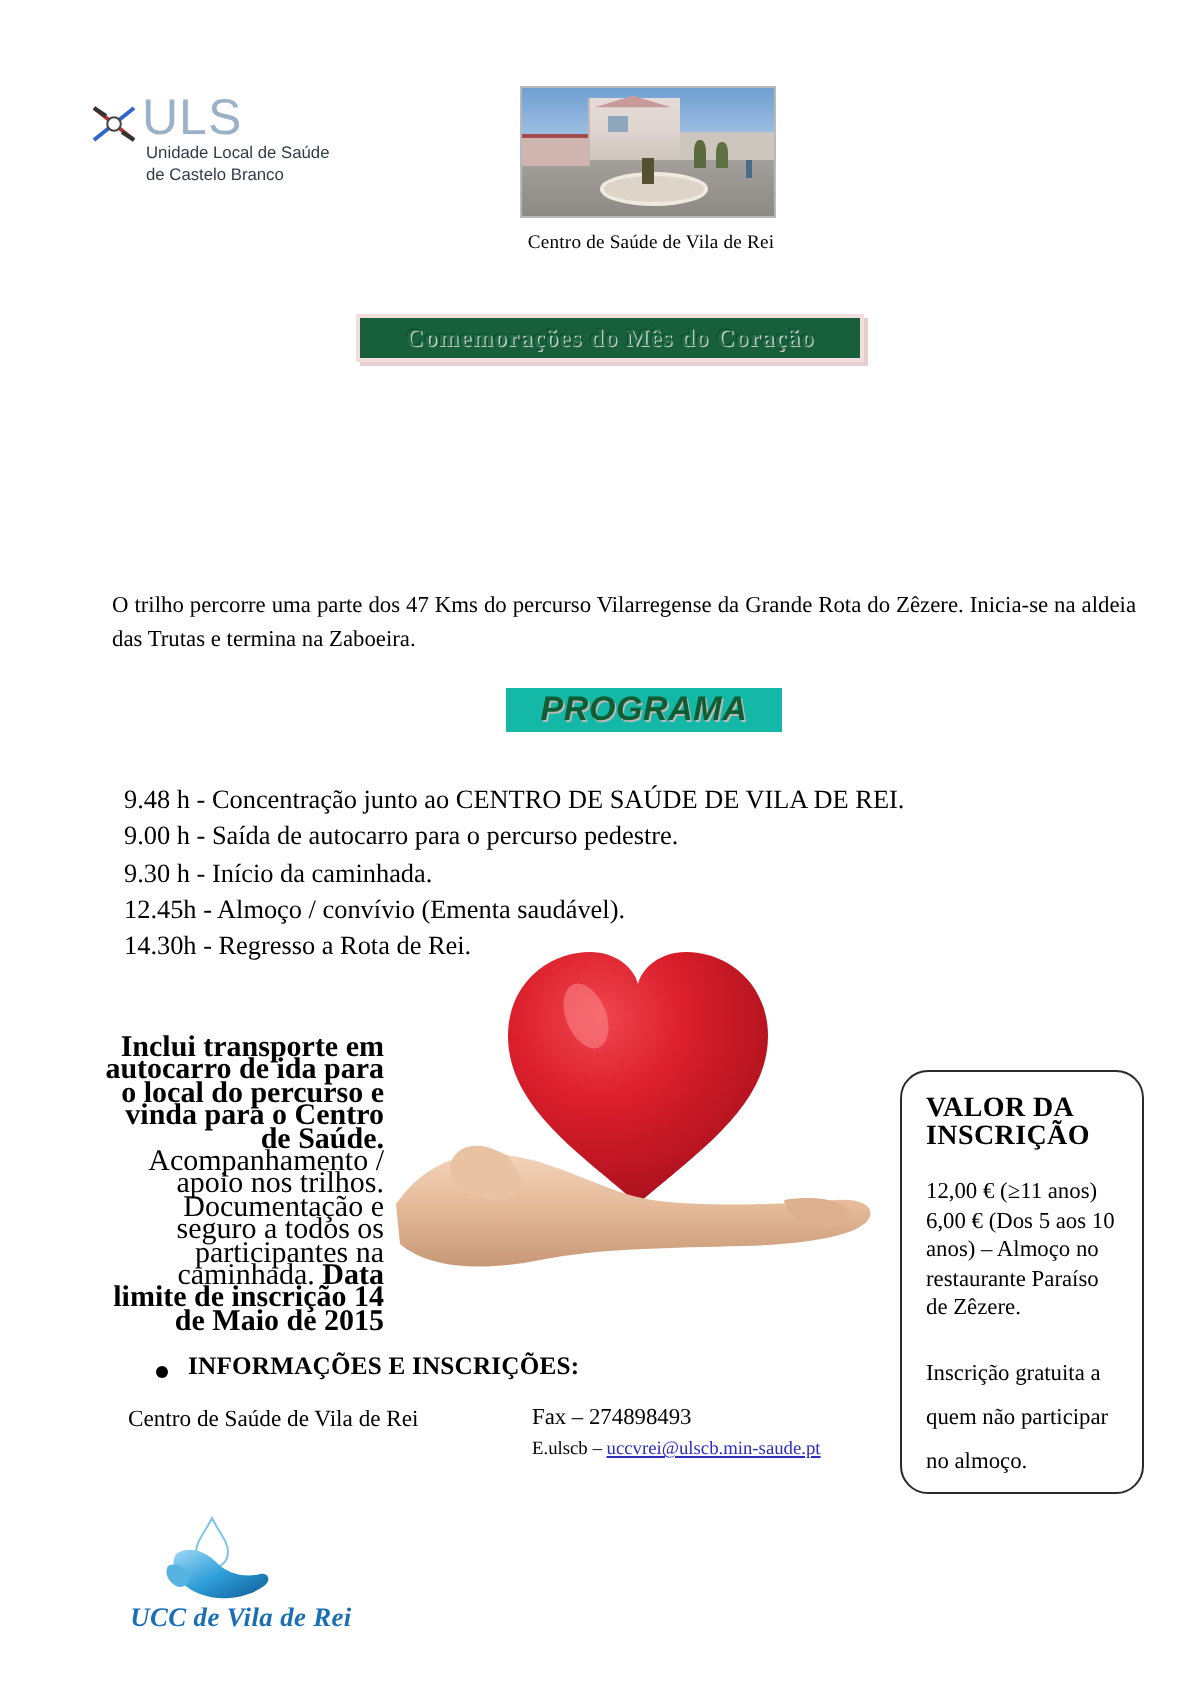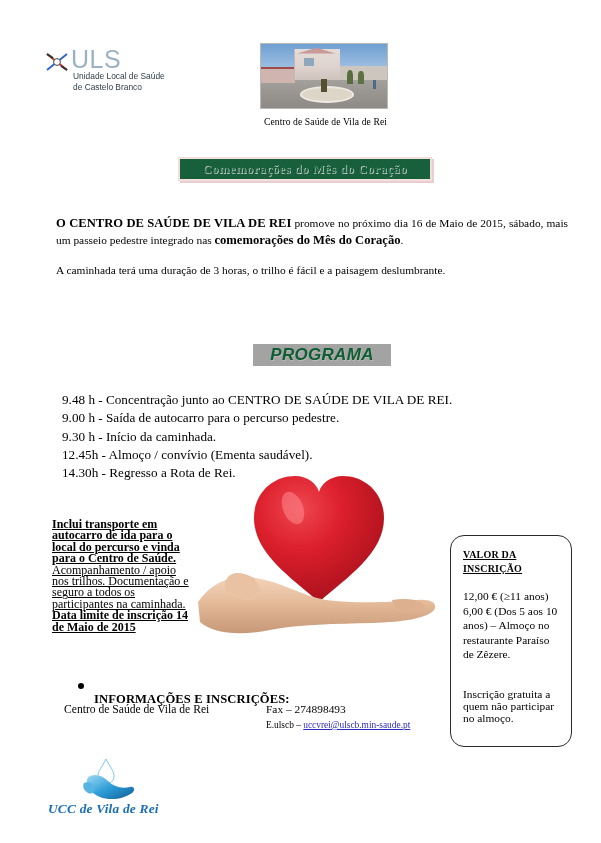--- a/index.html
+++ b/index.html
@@ -177,21 +177,21 @@
   .p2 { left: 56px; top: 262px; width: 512px; }
   .p3 { left: 56px; top: 295px; width: 512px; }
   .bold { font-weight: normal; }
   .p1 .big { font-size: 12.6px; font-weight: bold; }
 
   
   .programa {
     position: absolute;
     left: 253px; top: 344px;
     width: 138px; height: 22px;
-    background: #a3a3a3;
+    background: #14b8a6;
   }
   .programa-text {
     position: absolute;
     left: 0; top: 1px;
     width: 100%;
     text-align: center;
     font-family: "Liberation Sans", sans-serif;
     font-style: italic;
     font-weight: bold;
     font-size: 17px;
@@ -217,70 +217,67 @@
     position: absolute;
     left: 196px; top: 452px;
     width: 246px; height: 232px;
   }
 
   
   .leftinfo {
     position: absolute;
     left: 52px; top: 519px;
     width: 140px;
-    text-align: left;
-    font-size: 12px;
+    text-align: right;
+    font-size: 15px;
     line-height: 11.4px;
-    text-decoration: underline;
   }
   .leftinfo .b { font-weight: bold; }
 
   
   .pricebox {
     position: absolute;
     left: 450px; top: 535px;
     width: 122px; height: 212px;
     border: 1px solid #2a2a2a;
     border-radius: 14px;
     box-sizing: border-box;
     padding: 12px 10px 0 12px;
   }
   .price-title {
-    font-size: 10px;
+    font-size: 14px;
     font-weight: bold;
     line-height: 14px;
     letter-spacing: 0.2px;
-    text-decoration: underline;
   }
   .price-body {
     margin-top: 13px;
     font-size: 11.4px;
     line-height: 14.6px;
   }
   .price-note {
-    margin-top: 26px;
+    margin-top: 14px;
     font-size: 11.4px;
-    line-height: 12px;
+    line-height: 22px;
   }
 
   
   .contact-bullet {
     position: absolute;
     left: 78px; top: 683px;
     width: 6px; height: 6px;
     border-radius: 50%;
     background: #000;
   }
   .contact-title {
     position: absolute;
     left: 94px; top: 676px;
     font-size: 12.6px;
     font-weight: bold;
     letter-spacing: 0.1px;
-    margin-top: 16px;
   }
   .contact-left {
     position: absolute;
     left: 64px; top: 703px;
     font-size: 11.6px;
   }
   .contact-right {
     position: absolute;
     left: 266px; top: 701px;
     font-size: 11.4px;
@@ -297,20 +294,21 @@
   
   .ucc {
     position: absolute;
     left: 48px; top: 757px;
     width: 145px; height: 62px;
   }
   .ucc-text {
     position: absolute;
     left: 0; top: 44px;
     width: 145px;
+    text-align: center;
     font-family: "Liberation Serif", serif;
     font-style: italic;
     font-weight: bold;
     font-size: 13.4px;
     color: #1a6fb5;
     letter-spacing: 0.2px;
   }
   .ucc-art { position:absolute; left:28px; top:0; width:74px; height:46px; }
 </style>
 </head>
@@ -347,23 +345,22 @@
       <div class="ph-tree"></div>
     </div>
   </div>
   <div class="photo-caption">Centro de Saúde de Vila de Rei</div>
 
 
   <div class="banner">
     <div class="banner-text">Comemorações do Mês do Coração</div>
   </div>
 
-  <div class="para p1"><span class="big">O CENTRO DE SAÚDE DE VILA DE REI</span><span> promove no próximo dia 16 de Maio de 2015, sábado, mais um passeio pedestre integrado nas </span><span class="big">comemorações do Mês do Coração</span><span>.</span></div>
-
-  <div class="para p2">A caminhada terá uma duração de 3 horas, o trilho é fácil e a paisagem deslumbrante.</div>
+
+  <div class="para p3">O trilho percorre uma parte dos 47 Kms do percurso Vilarregense da Grande Rota do Zêzere. Inicia-se na aldeia das Trutas e termina na Zaboeira.</div>
 
   <div class="programa">
     <div class="programa-text">PROGRAMA</div>
   </div>
 
   <div class="schedule">
     <div class="sched-line">9.48 h - Concentração junto ao CENTRO DE SAÚDE DE VILA DE REI.</div>
     <div class="sched-line">9.00 h - Saída de autocarro para o percurso pedestre.</div>
     <div class="sched-line">9.30 h - Início da caminhada.</div>
     <div class="sched-line">12.45h - Almoço / convívio (Ementa saudável).</div>

